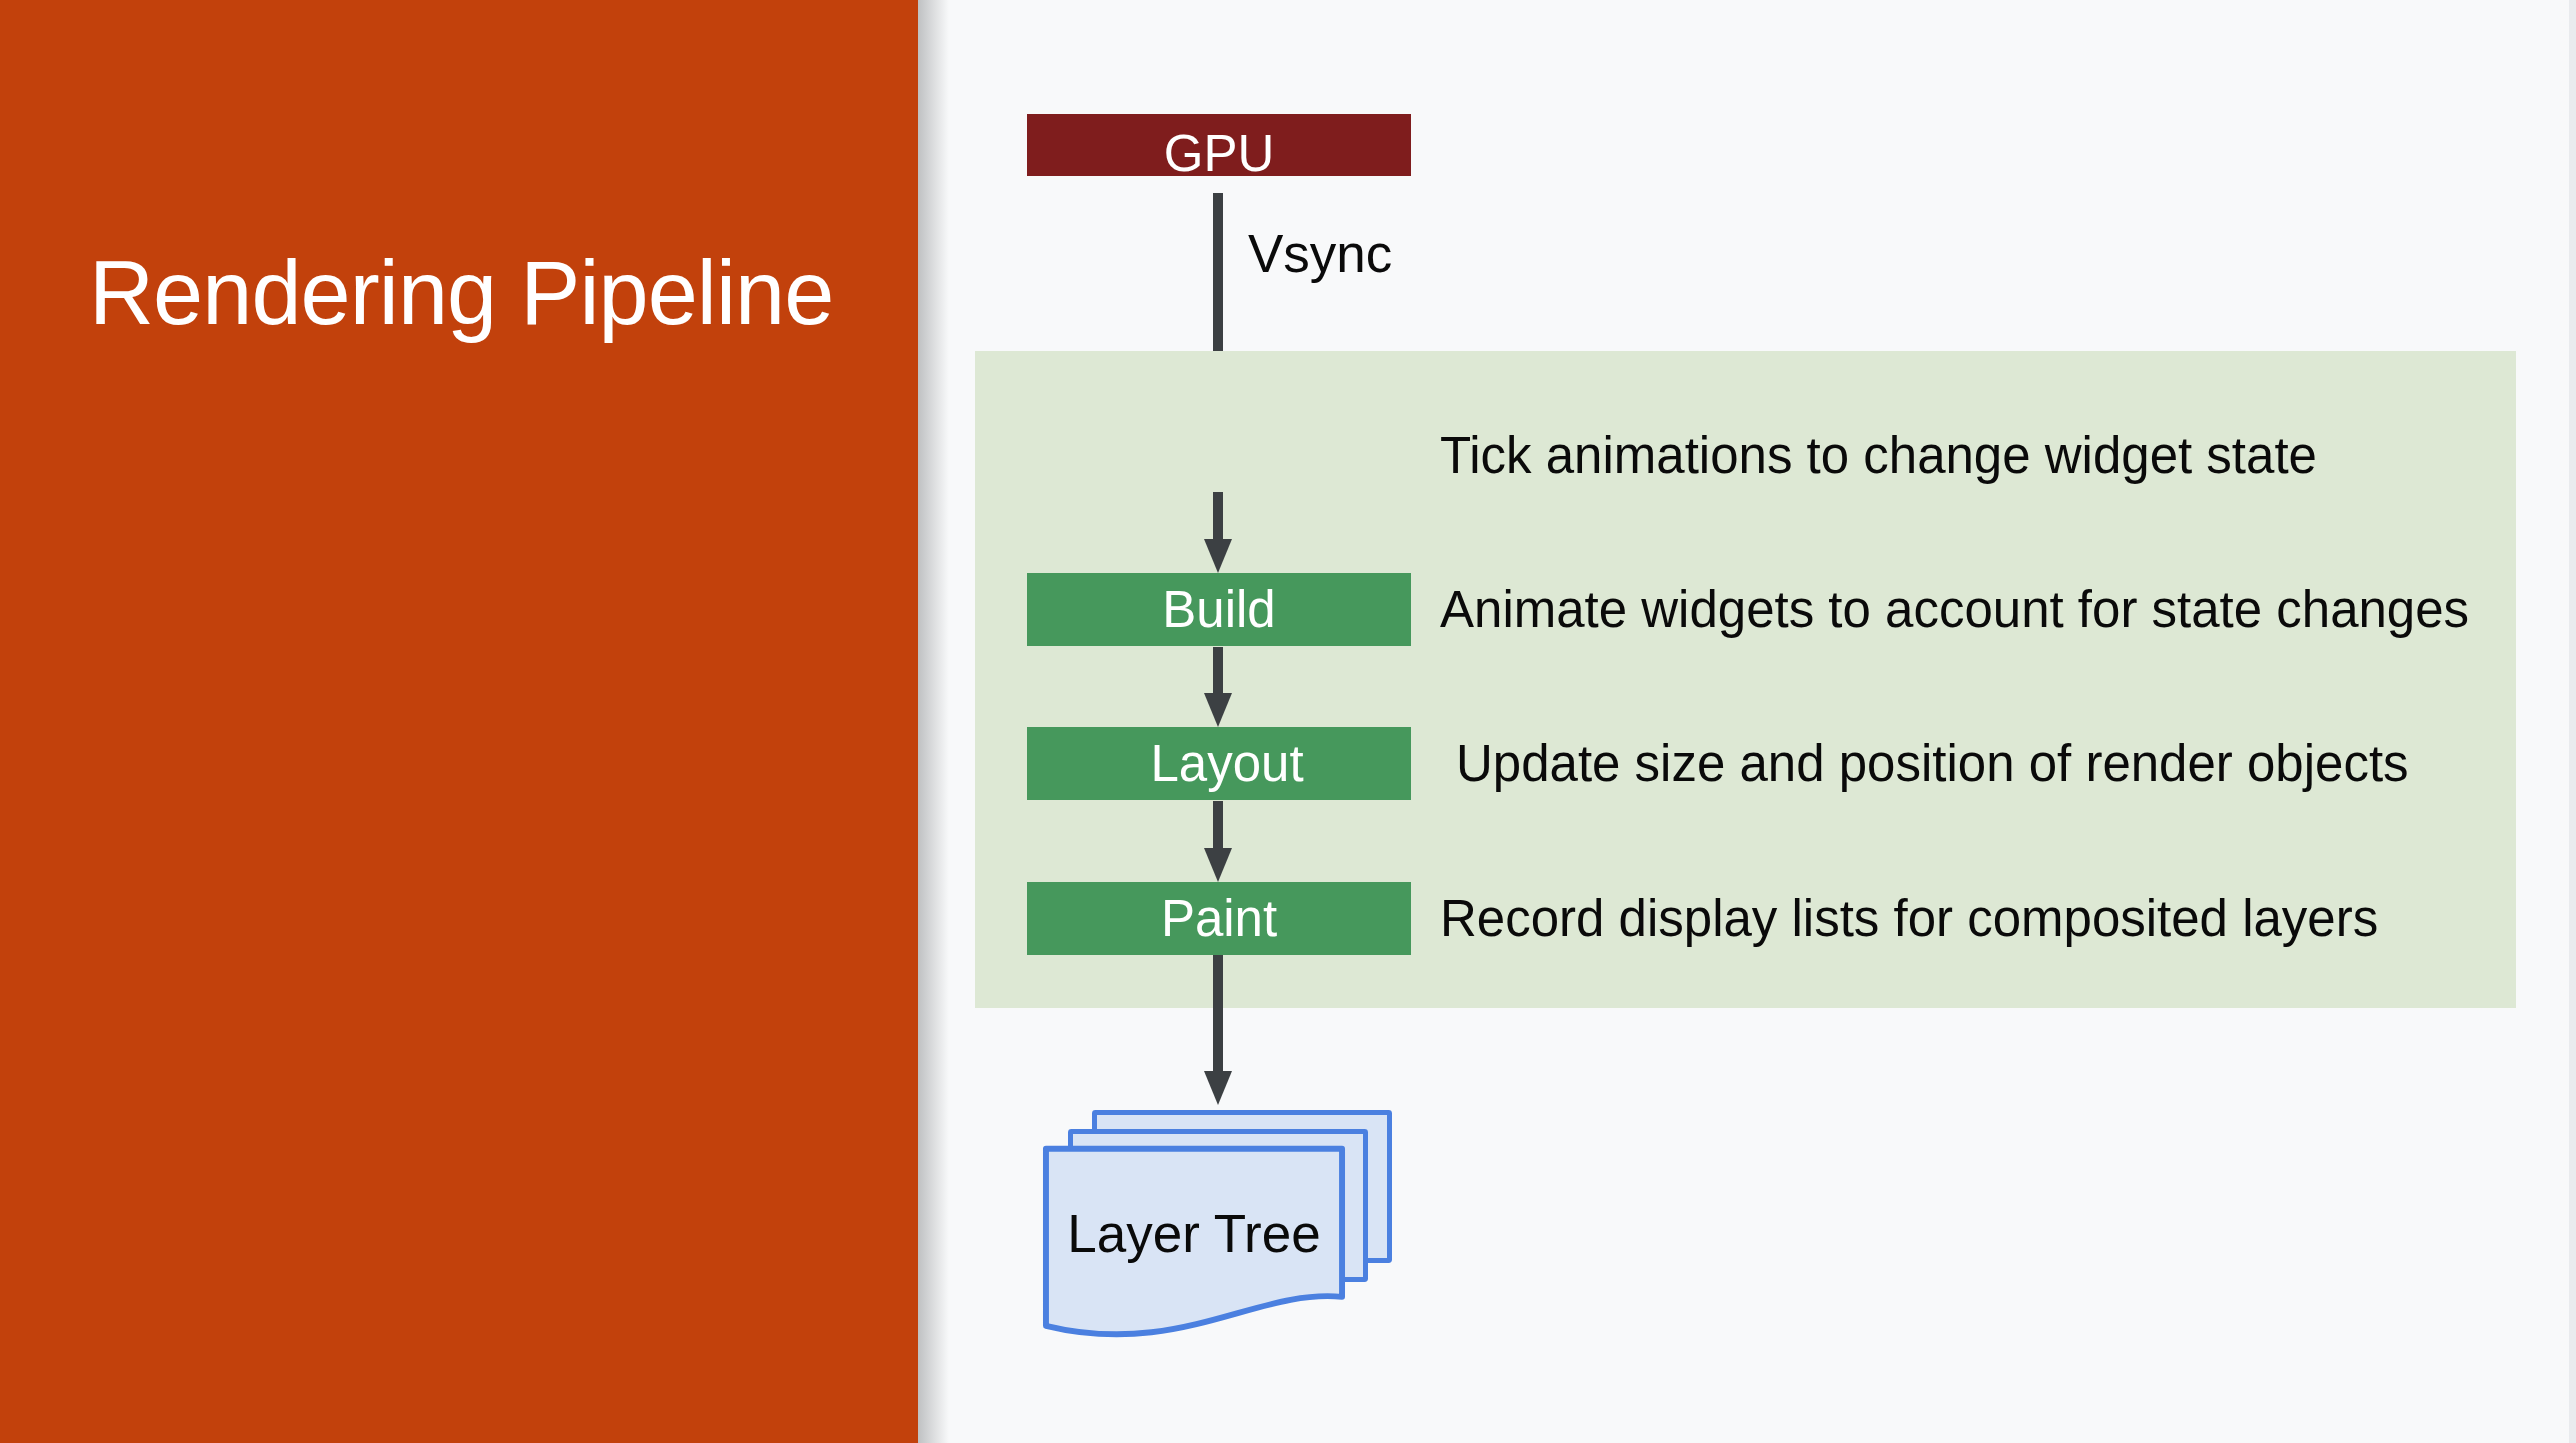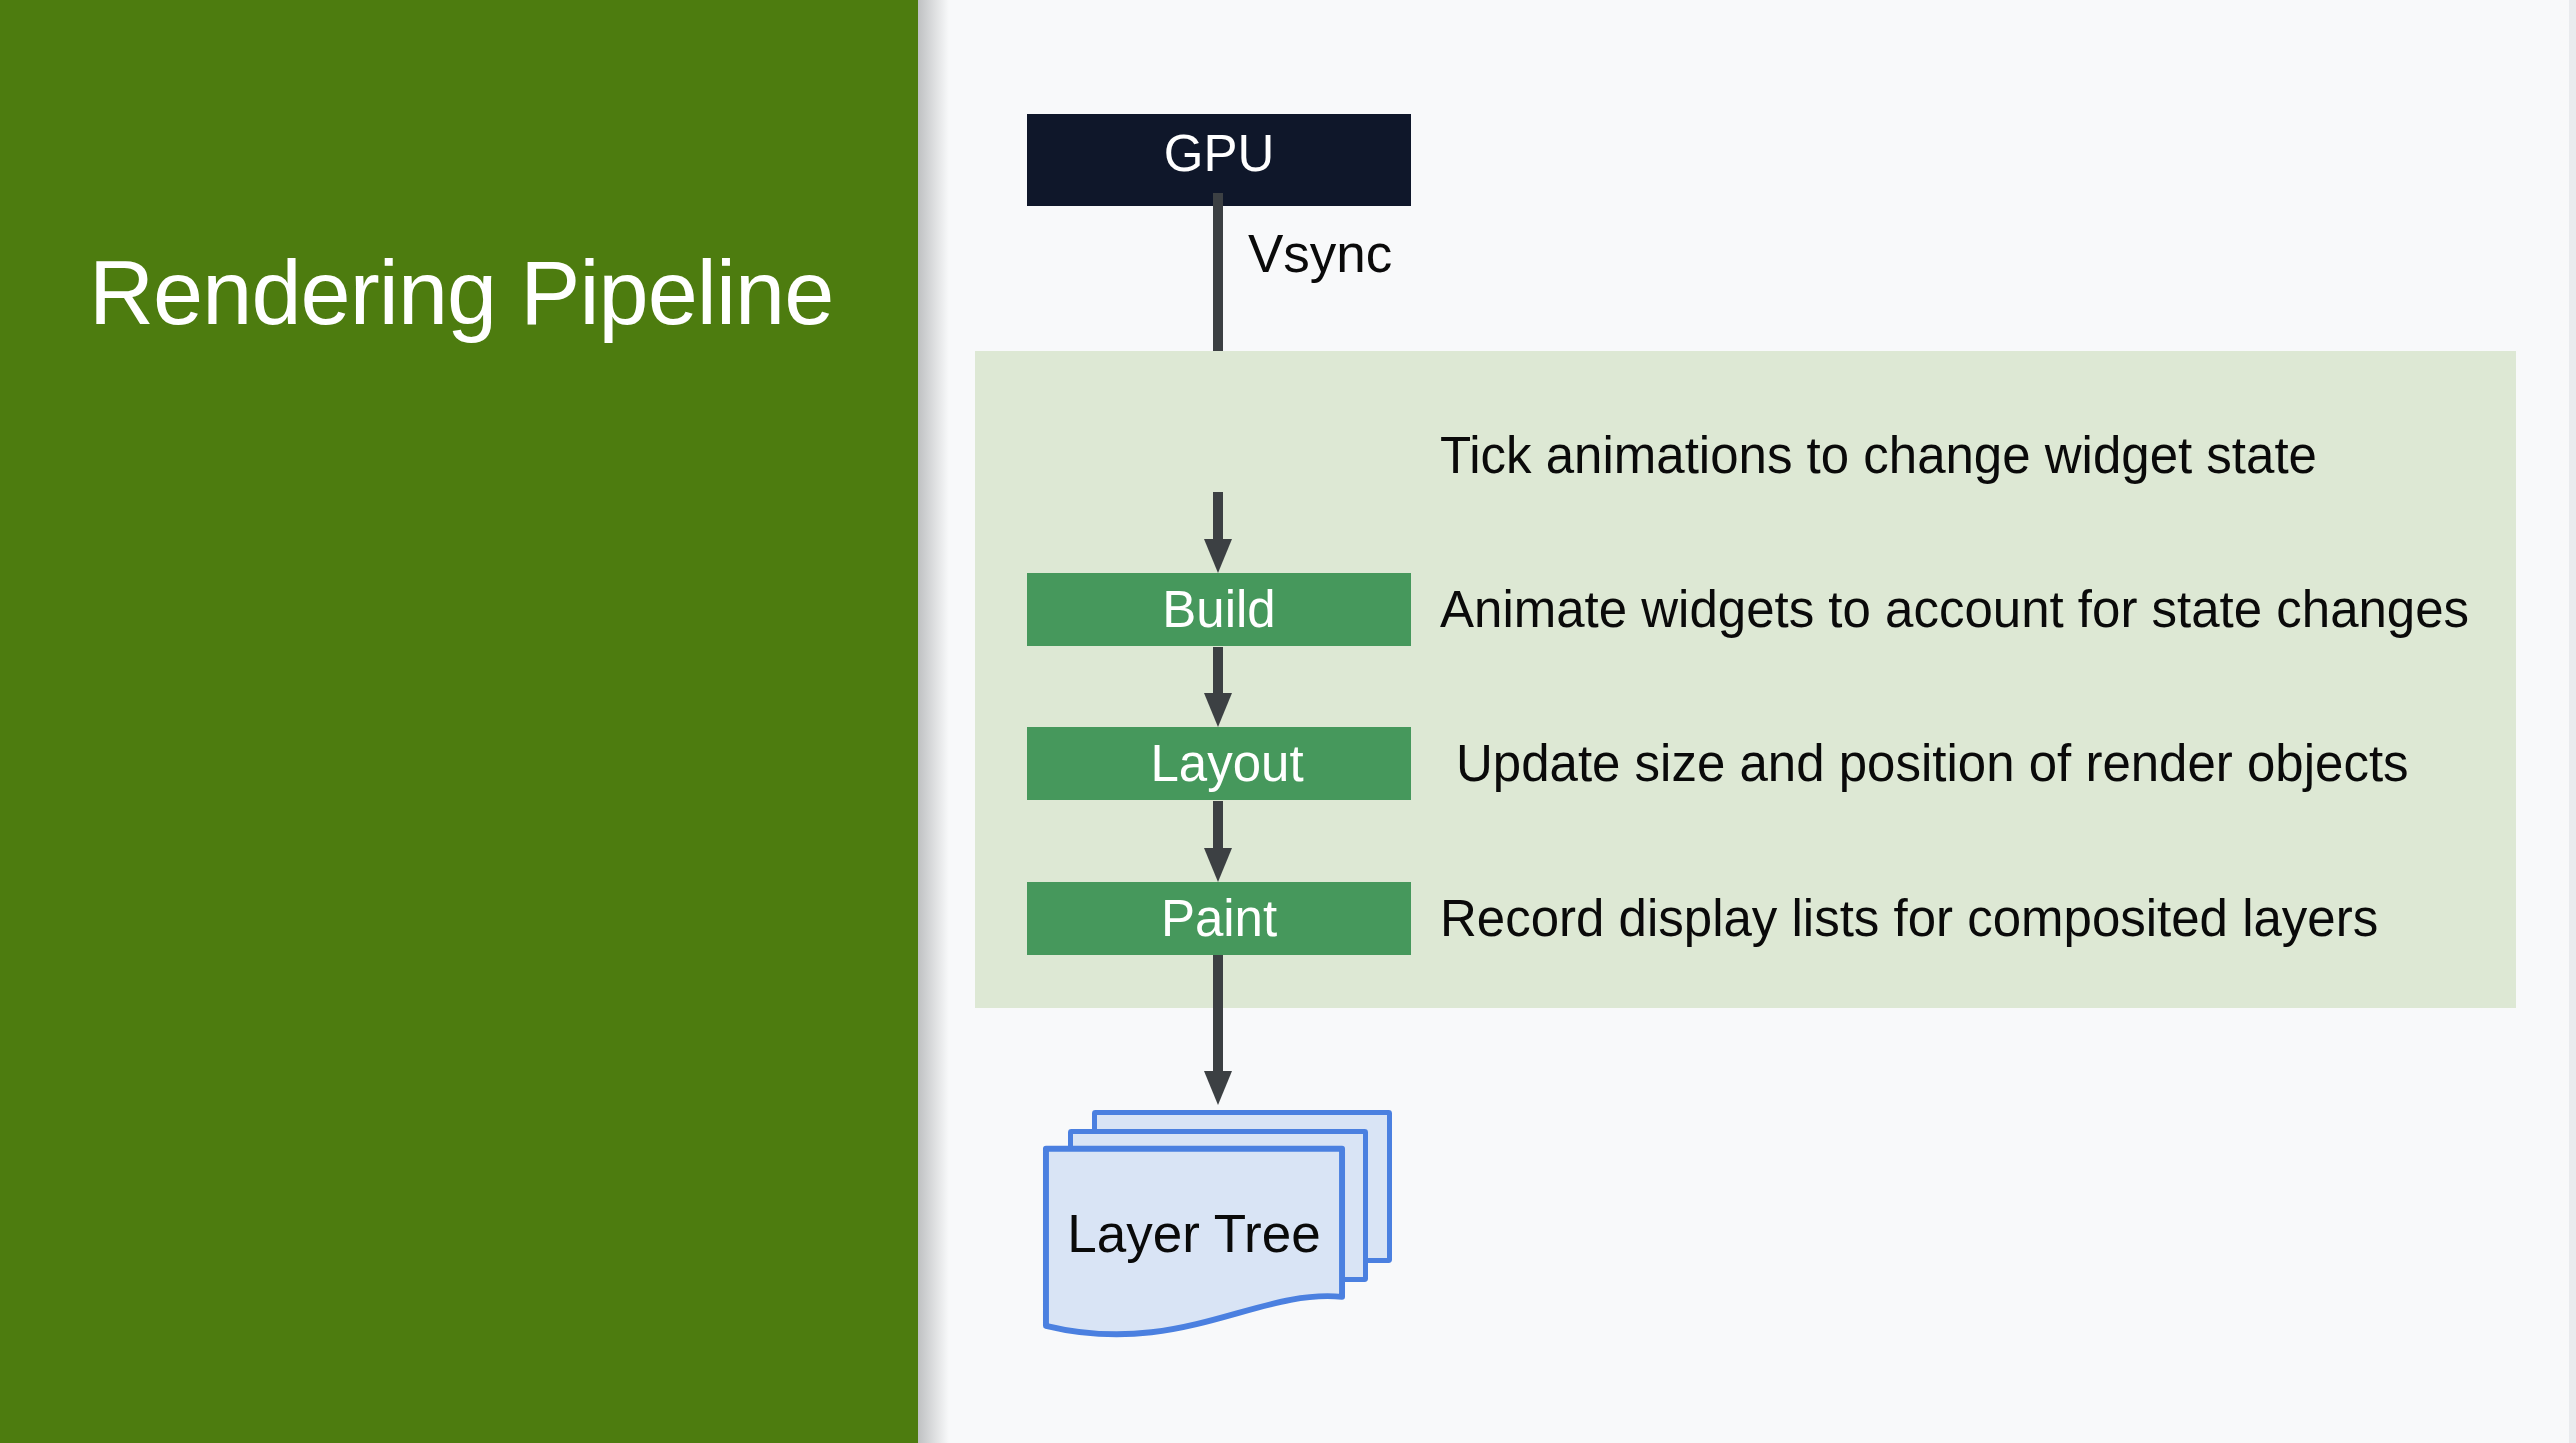--- a/index.html
+++ b/index.html
@@ -4,30 +4,30 @@
 <style>
   * { margin:0; padding:0; box-sizing:border-box; }
   html,body { width:2576px; height:1443px; }
   body { font-family:"Liberation Sans", sans-serif; background:#f8f9fa; }
   .page { position:relative; width:2576px; height:1443px; overflow:hidden; background:#f8f9fa; }
 
   
   .edge-strip { position:absolute; right:0; top:0; width:6.8px; height:100%; background:#e9ebee; }
 
   
-  .sidebar { position:absolute; left:0; top:0; width:918px; height:1443px; background:#4d7c0f; }
+  .sidebar { position:absolute; left:0; top:0; width:918px; height:1443px; background:#c2410c; }
   .sidebar-shadow { position:absolute; left:918px; top:0; width:31px; height:1443px;
       background:linear-gradient(to right, rgba(60,64,67,0.30), rgba(60,64,67,0)); }
   .title { position:absolute; left:89px; top:242px; font-size:90px; font-weight:400;
       color:#ffffff; letter-spacing:-0.9px; white-space:nowrap; }
 
   
   .node { position:absolute; color:#ffffff; text-align:center; white-space:nowrap; }
-  .gpu { left:1027px; top:114px; width:384px; height:92px; line-height:79px;
-      font-size:51px; background:#0f172a; }
+  .gpu { left:1027px; top:114px; width:384px; height:62px; line-height:79px;
+      font-size:51px; background:#7f1d1d; }
   .stage-panel { position:absolute; left:975px; top:351px; width:1541px; height:657px;
       background:#dde8d4; }
   .stage-box { position:absolute; left:1027px; width:384px; height:73px; line-height:73px;
       font-size:51px; background:#46985c; color:#ffffff; text-align:center; }
   .stage-desc { position:absolute; left:1440px; height:73px; line-height:73px;
       font-size:51px; color:#0a0a0a; white-space:nowrap; }
   .row0 { top:419px; } .row1 { top:573px; } .row2 { top:727px;padding-left:16px; } .row3 { top:882px; }
 
   
   .shaft { position:absolute; left:1213px; width:10.2px; background:#3c4043; }

